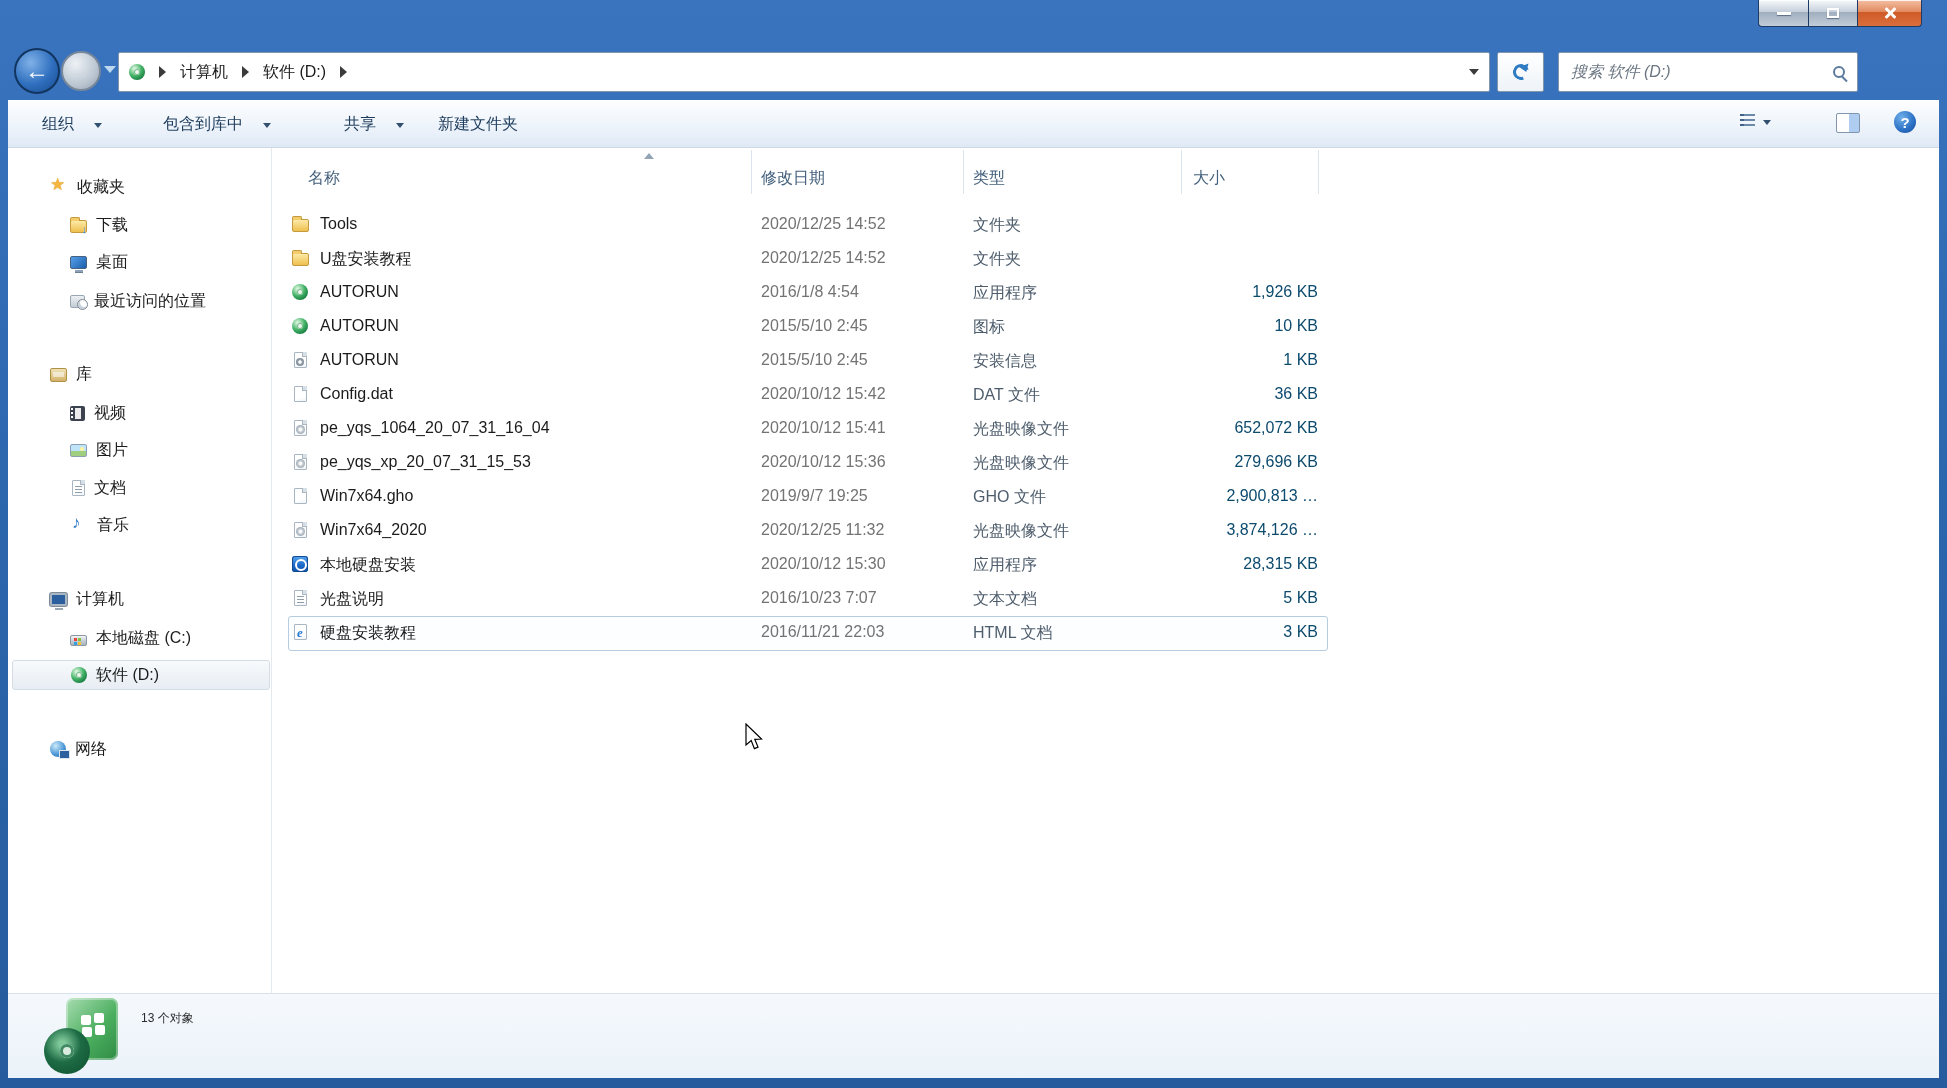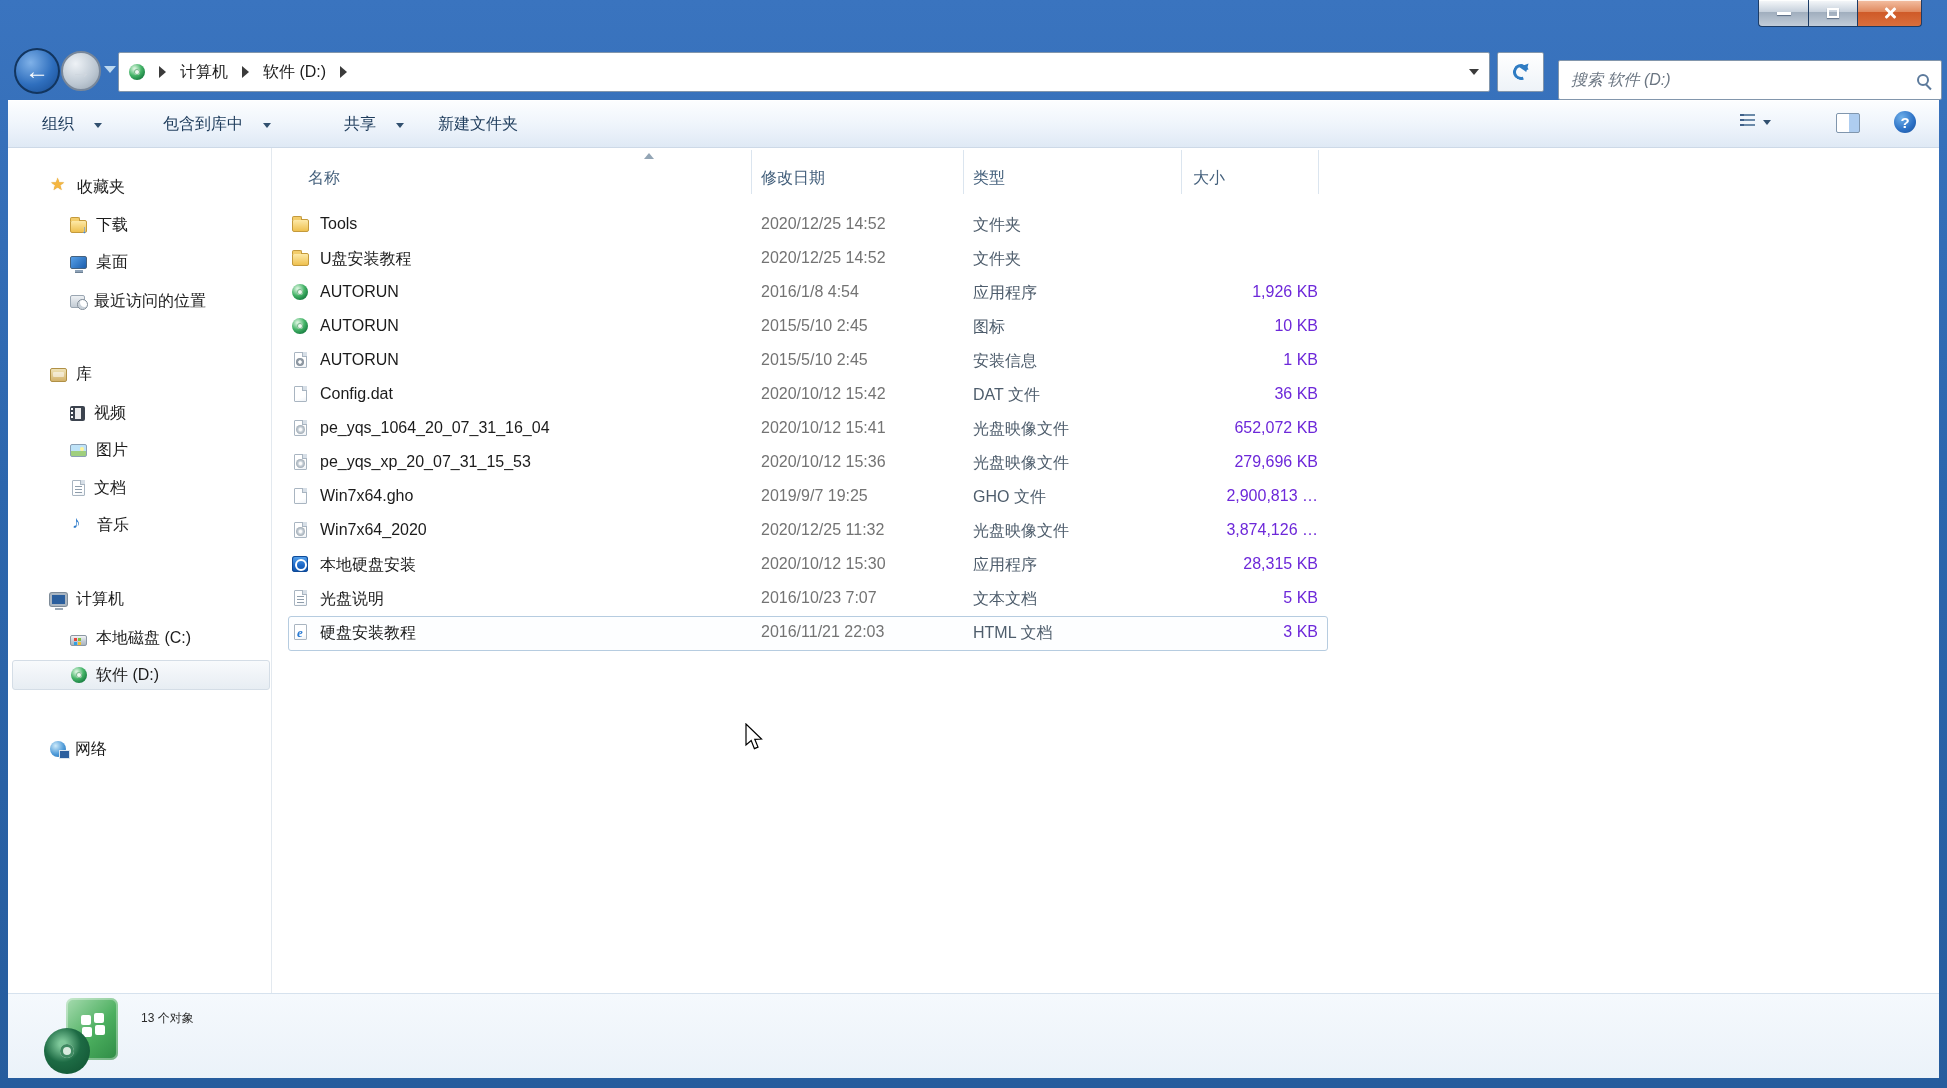--- a/index.html
+++ b/index.html
@@ -46,23 +46,23 @@
     border-left:5px solid transparent; border-right:5px solid transparent; }
 
   .refresh-btn { position:absolute; left:1497px; top:52px; width:47px; height:40px;
     background:linear-gradient(#ffffff,#eef3f8); border:1px solid #8296ac; border-radius:2px;
     display:flex; align-items:center; justify-content:center; }
   .refresh-icon { width:16px; height:16px; border:3px solid #2f7cc3; border-radius:50%;
     border-right-color:transparent; transform:rotate(25deg); position:relative; }
   .refresh-icon::after { content:""; position:absolute; right:-5px; top:-3px;
     border:5px solid transparent; border-left:7px solid #2f7cc3; transform:rotate(45deg); }
 
-  .searchbox { position:absolute; left:1558px; top:52px; width:384px; height:40px;
+  .searchbox { position:absolute; left:1558px; top:52px; width:300px; height:40px;
     background:#fff; border:1px solid #8296ac; border-radius:2px;
-    display:flex; align-items:center; padding:0 12px;margin-top:8px; }
+    display:flex; align-items:center; padding:0 12px; }
   .searchbox input { flex:1; border:none; outline:none; background:transparent;
     font-family:"Liberation Sans","DejaVu Sans",sans-serif; font-size:16px; font-style:italic; color:#6b7682; }
   .searchbox input::placeholder { color:#6b7682; font-style:italic; opacity:1; }
   .magnifier { position:relative; width:12px; height:12px; border:2px solid #5c7a9c; border-radius:50%; }
   .magnifier::after { content:""; position:absolute; right:-5px; bottom:-4px;
     width:7px; height:2px; background:#5c7a9c; transform:rotate(45deg); }
 
   
   .toolbar { position:absolute; left:8px; right:8px; top:100px; height:48px;
     background:linear-gradient(180deg,#fdfeff,#eef4fb 55%,#dfe9f5);
@@ -102,21 +102,21 @@
   .sortup { position:absolute; left:372px; top:5px; width:0; height:0;
     border-left:5px solid transparent; border-right:5px solid transparent; border-bottom:6px solid #93a5b5; }
   .rows { position:absolute; left:0; right:0; top:60px; }
   .row { position:relative; height:34px; }
   .row[data-selected="true"]::before { content:""; position:absolute; left:16px; top:0;
     width:1038px; height:33px; border:1px solid #b6cce0; border-radius:3px; background:#fdfeff; }
   .row .ic { position:absolute; left:20px; top:8px; }
   .c-name { position:absolute; left:48px; top:7px; color:#1b1b1b; }
   .c-date { position:absolute; left:489px; top:7px; color:#737373; }
   .c-type { position:absolute; left:701px; top:7px; color:#4e5d6c; }
-  .c-size { position:absolute; left:906px; top:7px; width:140px; text-align:right; color:#6d28d9; }
+  .c-size { position:absolute; left:906px; top:7px; width:140px; text-align:right; color:#0c4a6e; }
 
   
   .details { position:absolute; left:0; right:0; bottom:0; height:85px;
     background:linear-gradient(#f5f9fd,#ebf2f9); border-top:1px solid #d6e2ee; }
   .status-text { position:absolute; left:133px; top:16px; font-size:12px; color:#2b2b2b; }
   .bigicon { position:absolute; left:36px; top:2px; width:80px; height:80px; }
   .big-box { position:absolute; left:22px; top:2px; width:52px; height:62px; border-radius:7px;
     background:linear-gradient(135deg,#a8dcb1,#4caf5f 55%,#2e8b45);
     box-shadow:inset 0 0 0 2px rgba(255,255,255,.35); }
   .big-box::after { content:""; position:absolute; left:15px; top:17px; width:10px; height:10px;

